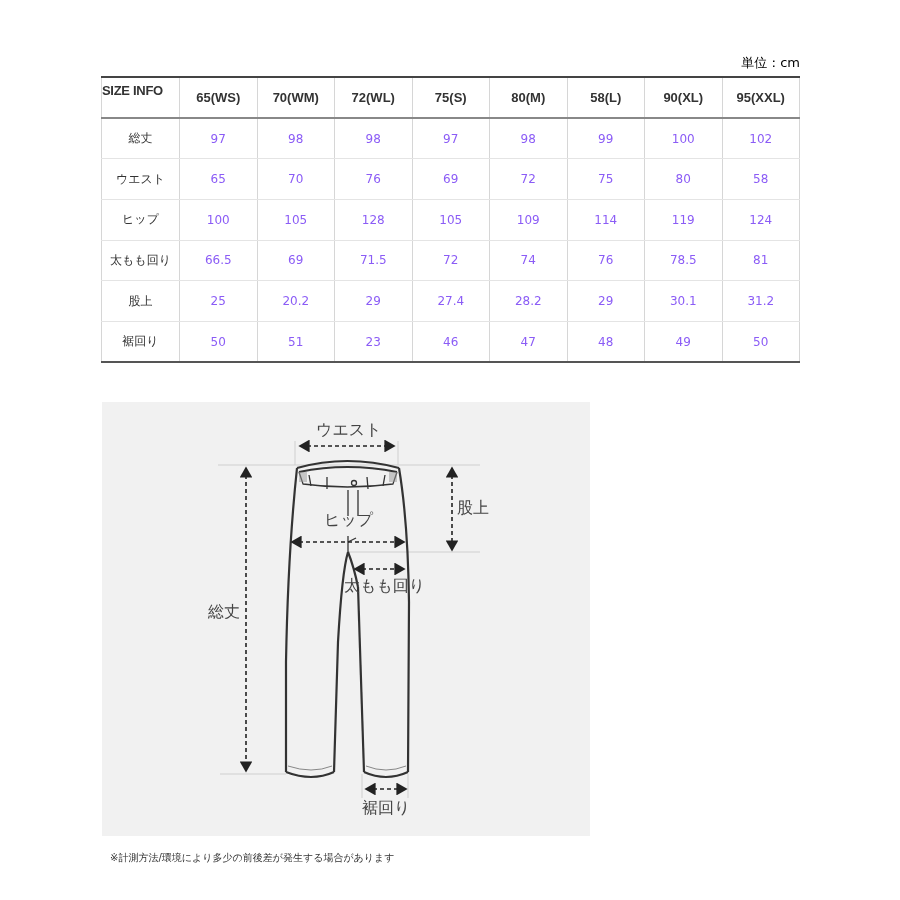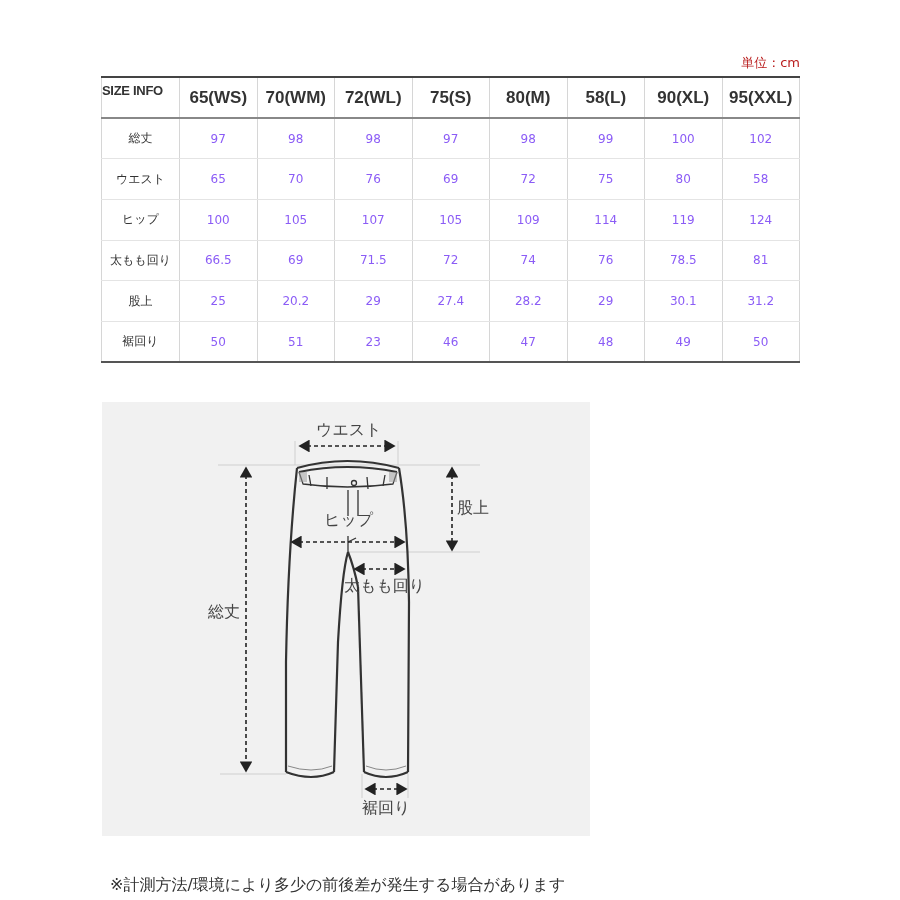--- a/index.html
+++ b/index.html
@@ -1,36 +1,36 @@
 <!DOCTYPE html>
 <html><head>
 <meta charset="utf-8">
 <style>
   html, body { margin: 0; padding: 0; background: #ffffff; }
   body { width: 900px; height: 900px; position: relative; overflow: hidden;
          font-family: "DejaVu Sans", "Liberation Sans", sans-serif; color: #333; }
   .title { position: absolute; left: 102px; top: 54px; font-size: 13px; font-weight: bold;
            color: #333; letter-spacing: -0.3px; font-family: "Liberation Sans", sans-serif; margin-top: 29px; }
-  .unit { position: absolute; right: 100px; top: 54px; font-size: 13px; color: #b91c1c; }
+  .unit { position: absolute; right: 100px; top: 54px; font-size: 13px; color: #000000; }
   table.size { position: absolute; left: 101px; top: 76px; width: 699px;
                border-collapse: collapse; table-layout: fixed; font-size: 12px; }
   table.size col.first { width: 78px; }
   table.size thead tr { height: 41px; }
   table.size tbody tr { height: 40.7px; }
-  table.size th { font-weight: bold; color: #333; font-family: "Liberation Sans", sans-serif; font-size: 17px;
+  table.size th { font-weight: bold; color: #333; font-family: "Liberation Sans", sans-serif; font-size: 13px;
                   border-top: 2px solid #444; border-bottom: 2px solid #888; }
   table.size td, table.size th { text-align: center; border-left: 1px solid #d6d6d6; border-right: 1px solid #d6d6d6; padding: 0; }
   table.size td { border-bottom: 1px solid #e4e4e4; color: #8b5cf6; }
   table.size tbody tr:last-child td { border-bottom: 2px solid #555; }
   table.size td.rowlabel { color: #333; font-size: 12px; }
   table.size tr > *:first-child { border-left: 1px solid #d6d6d6; }
   .diagram { position: absolute; left: 102px; top: 402px; width: 488px; height: 434px; background: #f1f1f1; }
   .diagram svg { position: absolute; left: 0; top: 0; }
   .dlabel { position: absolute; font-size: 16px; color: #444; white-space: nowrap; }
-  .note { position: absolute; left: 110px; top: 875px; font-size: 16px; color: #333; }
+  .note { position: absolute; left: 110px; top: 851px; font-size: 10px; color: #333; }
 </style>
 </head>
 <body>
 
 <div class="title">SIZE INFO</div>
 <div class="unit">単位：cm</div>
 
 <table class="size">
   <colgroup>
       <col class="first">
@@ -76,21 +76,21 @@
       <td>69</td>
       <td>72</td>
       <td>75</td>
       <td>80</td>
       <td>58</td>
     </tr>
     <tr>
       <td class="rowlabel">ヒップ</td>
       <td>100</td>
       <td>105</td>
-      <td>107</td>
+      <td>128</td>
       <td>105</td>
       <td>109</td>
       <td>114</td>
       <td>119</td>
       <td>124</td>
     </tr>
     <tr>
       <td class="rowlabel">太もも回り</td>
       <td>66.5</td>
       <td>69</td>

